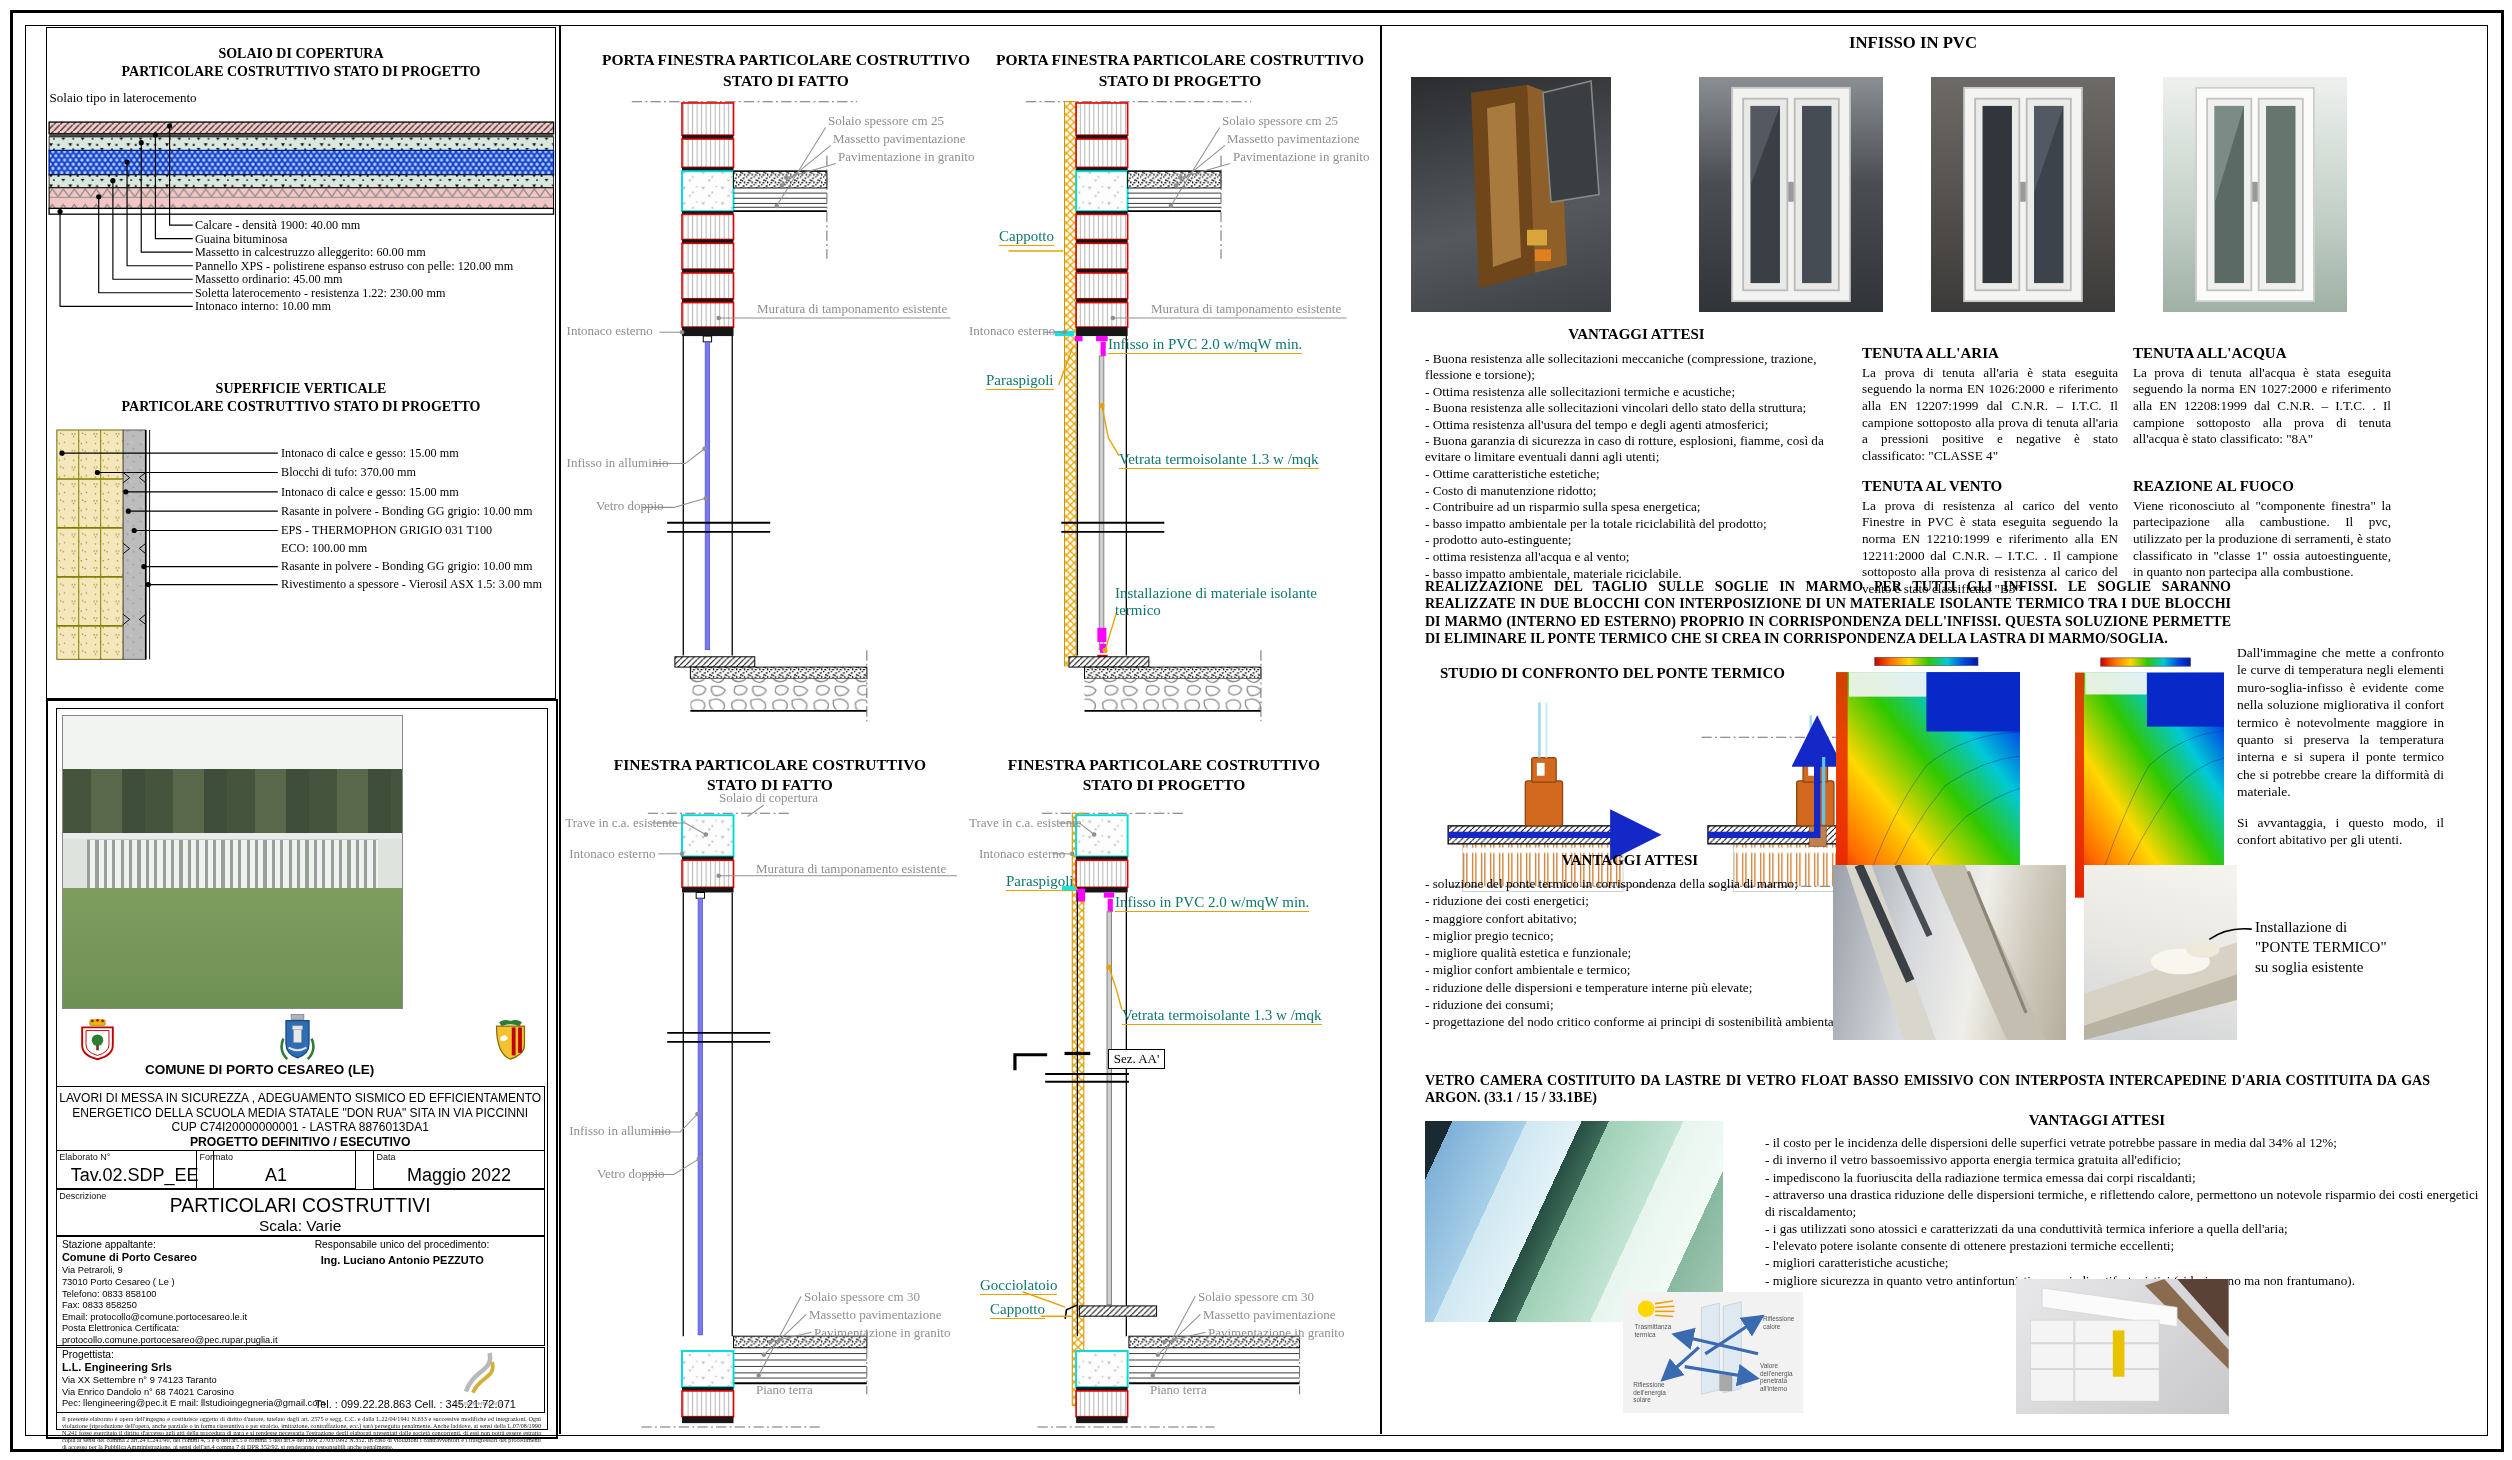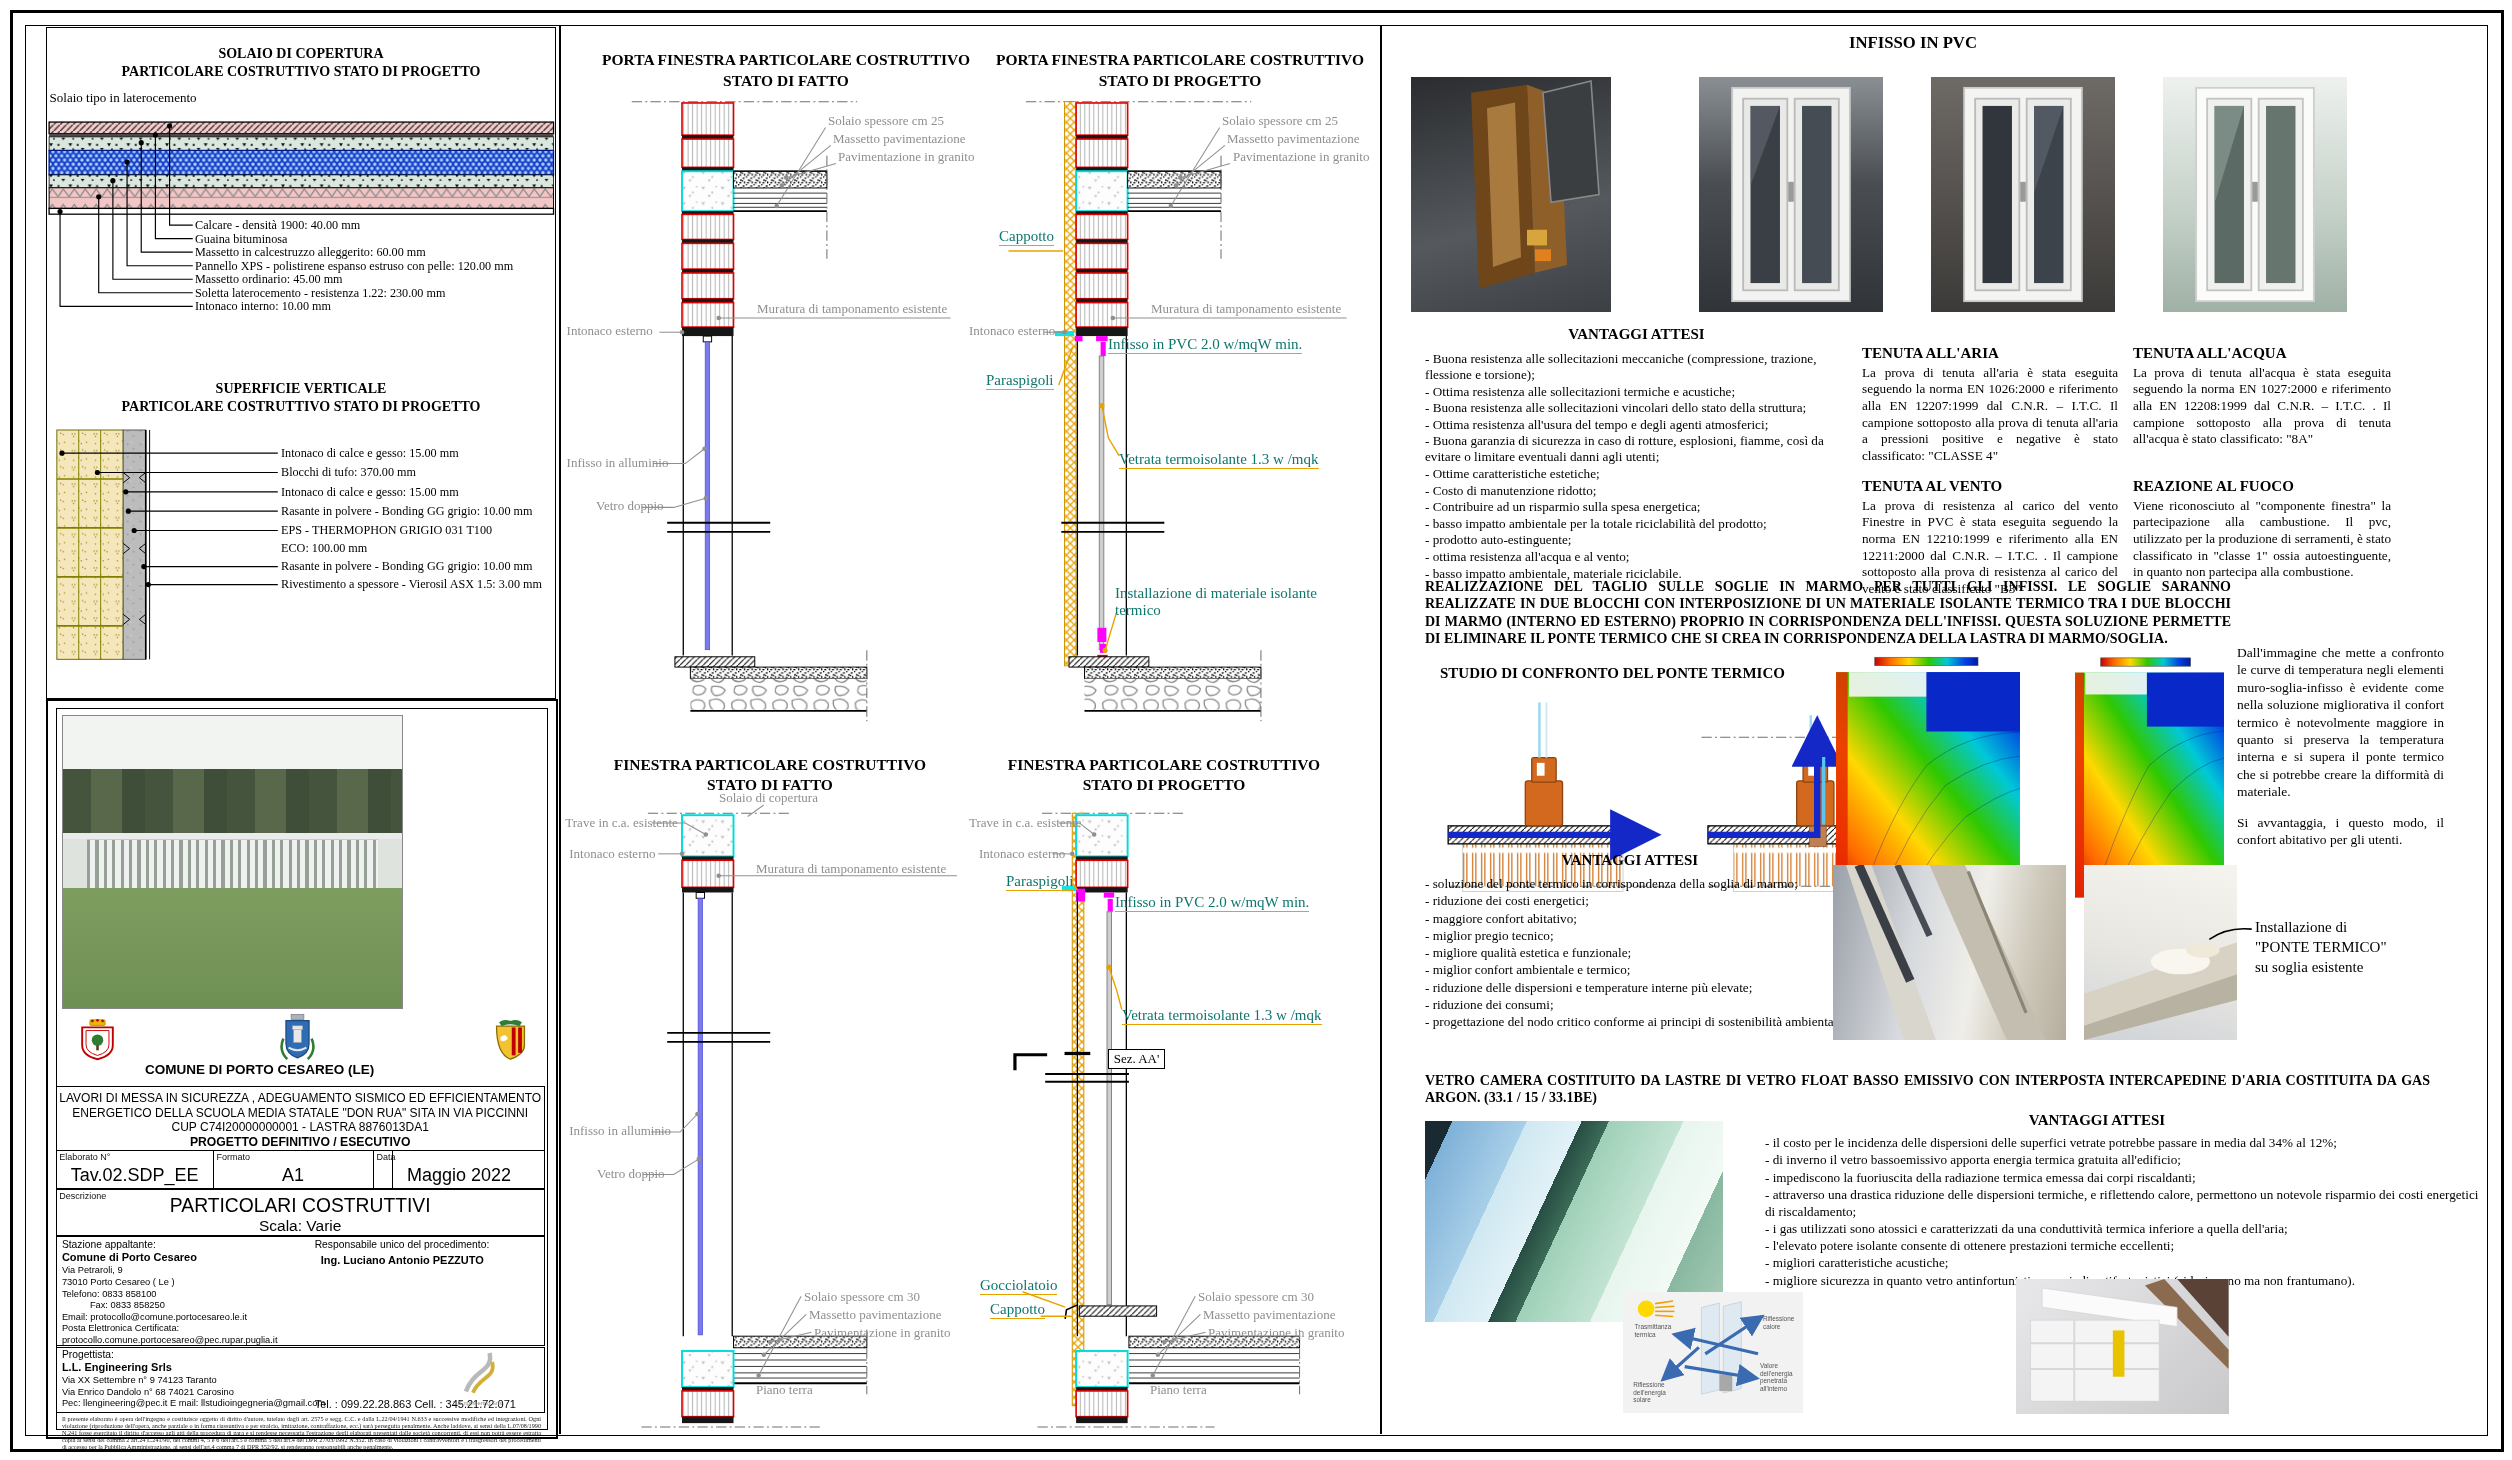--- a/index.html
+++ b/index.html
@@ -300,42 +300,42 @@
     <div class="abs sans" style="left:0;top:3.9px;width:487px;text-align:center;font-size:12px;">LAVORI DI MESSA IN SICUREZZA , ADEGUAMENTO SISMICO ED EFFICIENTAMENTO</div>
     <div class="abs sans" style="left:0;top:18.7px;width:487px;text-align:center;font-size:12px;">ENERGETICO DELLA SCUOLA MEDIA STATALE "DON RUA" SITA IN VIA PICCINNI</div>
     <div class="abs sans" style="left:0;top:33px;width:487px;text-align:center;font-size:12px;">CUP C74I20000000001 -  LASTRA 8876013DA1</div>
     <div class="abs sans" style="left:0;top:48px;width:487px;text-align:center;font-size:12.2px;font-weight:bold;">PROGETTO DEFINITIVO / ESECUTIVO</div>
   </div>
 
   <div class="box" style="left:7.7px;top:449px;width:156px;height:37px;">
     <div class="abs tb-label" style="left:2.6px;top:1.3px;">Elaborato N°</div>
     <div class="abs sans" style="left:0;top:14px;width:156px;text-align:center;font-size:18px;">Tav.02.SDP_EE</div>
   </div>
-  <div class="box" style="left:165px;top:449px;width:158px;height:37px;padding-left:20px;">
+  <div class="box" style="left:148px;top:449px;width:158px;height:37px;">
     <div class="abs tb-label" style="left:2.6px;top:1.3px;">Formato</div>
     <div class="abs sans" style="left:0;top:14px;width:158px;text-align:center;font-size:18px;">A1</div>
   </div>
   <div class="box" style="left:325px;top:449px;width:170px;height:37px;">
     <div class="abs tb-label" style="left:2.6px;top:1.3px;">Data</div>
     <div class="abs sans" style="left:0;top:14px;width:170px;text-align:center;font-size:18px;">Maggio 2022</div>
   </div>
 
   <div class="box" style="left:7.7px;top:488px;width:487px;height:45px;">
     <div class="abs tb-label" style="left:2.6px;top:1.3px;">Descrizione</div>
     <div class="abs sans" style="left:0;top:5.2px;width:487px;text-align:center;font-size:19.3px;">PARTICOLARI COSTRUTTIVI</div>
     <div class="abs sans" style="left:0;top:27px;width:487px;text-align:center;font-size:15.5px;">Scala: Varie</div>
   </div>
 
   <div class="box" style="left:7.7px;top:535px;width:487px;height:108px;">
     <div class="abs sans" style="left:5.2px;top:1.9px;font-size:10.3px;">Stazione appaltante:</div>
     <div class="abs sans" style="left:5.2px;top:14px;font-size:11px;font-weight:bold;">Comune di Porto Cesareo</div>
     <div class="abs sans" style="left:5.2px;top:28px;font-size:9.3px;">Via Petraroli, 9</div>
     <div class="abs sans" style="left:5.2px;top:40px;font-size:9.3px;">73010 Porto Cesareo ( Le )</div>
     <div class="abs sans" style="left:5.2px;top:52px;font-size:9.3px;">Telefono: 0833 858100</div>
-    <div class="abs sans" style="left:5.2px;top:63px;font-size:9.3px;margin-left:28px;">Fax: 0833 858250</div>
+    <div class="abs sans" style="left:5.2px;top:63px;font-size:9.3px;">Fax: 0833 858250</div>
     <div class="abs sans" style="left:5.2px;top:75px;font-size:9.3px;">Email: protocollo@comune.portocesareo.le.it</div>
     <div class="abs sans" style="left:5.2px;top:86px;font-size:9.3px;">Posta Elettronica Certificata:</div>
     <div class="abs sans" style="left:5.2px;top:98px;font-size:9.3px;">protocollo.comune.portocesareo@pec.rupar.puglia.it</div>
     <div class="abs sans" style="left:258px;top:1.9px;font-size:10.3px;">Responsabile unico del procedimento:</div>
     <div class="abs sans" style="left:264px;top:16.7px;font-size:11px;font-weight:bold;">Ing. Luciano Antonio PEZZUTO</div>
   </div>
 
   <div class="box" style="left:7.7px;top:646px;width:487px;height:64px;">
     <div class="abs sans" style="left:5.2px;top:1.3px;font-size:10.3px;">Progettista:</div>
     <div class="abs sans" style="left:5.2px;top:13px;font-size:11px;font-weight:bold;">L.L. Engineering Srls</div>

